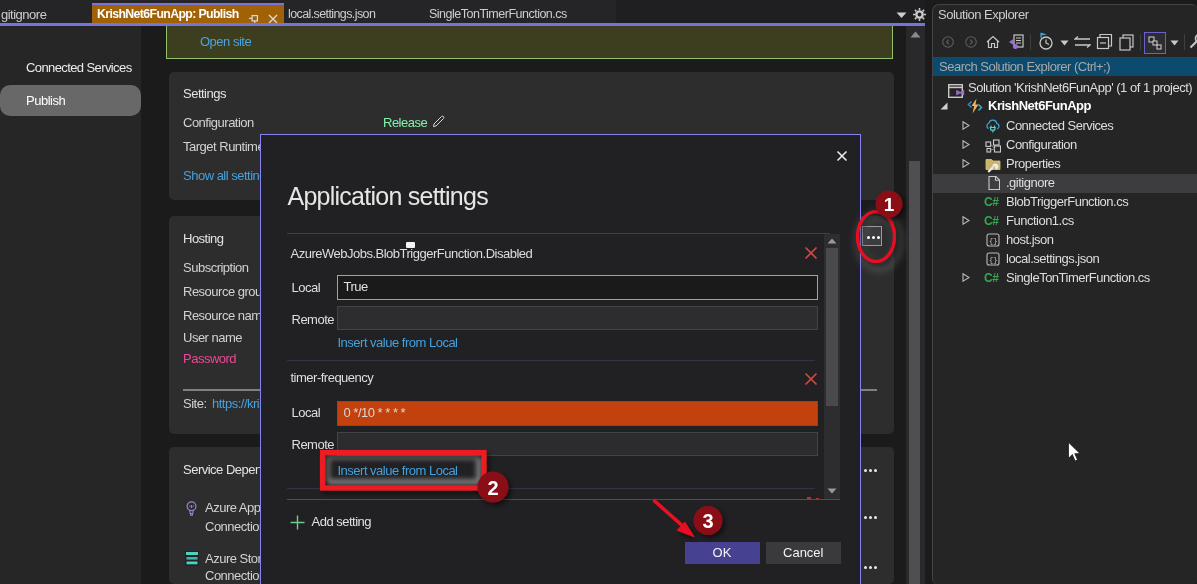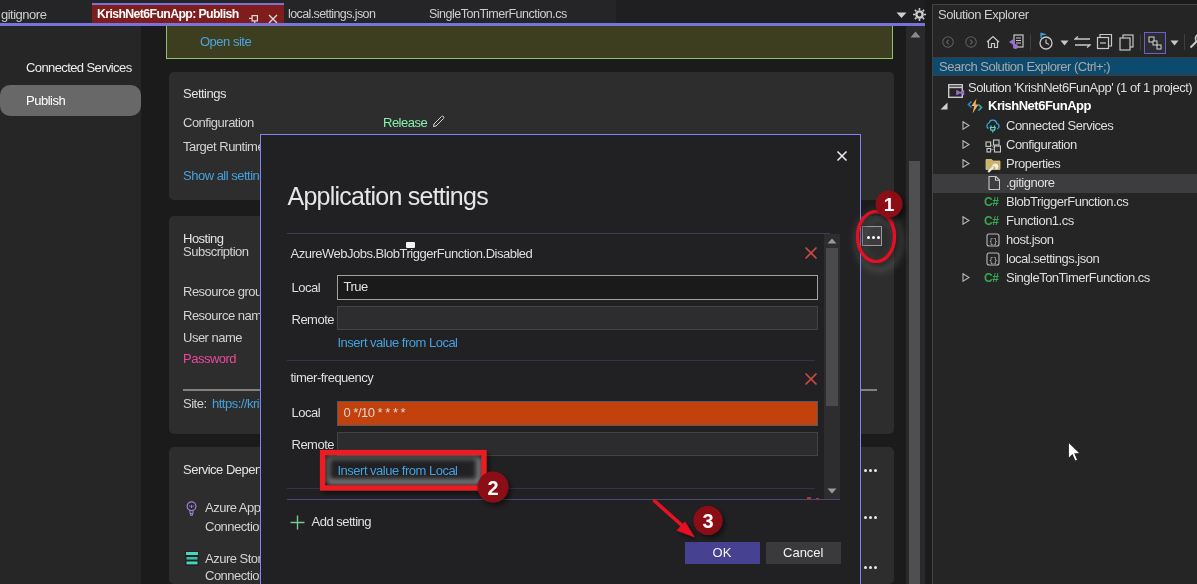--- a/index.html
+++ b/index.html
@@ -7,21 +7,21 @@
 .abs{position:absolute;}
 .t13{font-size:13px;line-height:16px;color:#d6d6d6;white-space:nowrap;letter-spacing:-0.5px;}
 .link{color:#46a0dc;}
 .dots i{display:inline-block;width:3px;height:3px;border-radius:50%;background:#e8e8e8;margin-right:2px;vertical-align:top;}
 </style>
 </head>
 <body>
 
 <div class="abs" id="tabbar" style="left:0;top:0;width:925px;height:23px;background:#252527;">
   <div class="abs" style="left:1px;top:2px;width:70px;height:21px;color:#cdcdcd;font-size:13px;line-height:25px;letter-spacing:-0.5px;">gitignore</div>
-  <div class="abs" style="left:92px;top:3px;width:192px;height:20px;background:#7f1d1d;border-top:2.5px solid #7674da;box-sizing:border-box;">
+  <div class="abs" style="left:92px;top:3px;width:192px;height:20px;background:#a16207;border-top:2.5px solid #7674da;box-sizing:border-box;">
     <div class="abs" style="left:5px;top:0px;height:18px;color:#ffffff;font-size:12.3px;font-weight:bold;line-height:19px;letter-spacing:-0.62px;">KrishNet6FunApp: Publish</div>
     <svg class="abs" style="left:157px;top:9.5px;" width="10" height="9" viewBox="0 0 10 9">
         <g stroke="#d8d8d8" stroke-width="1.25" fill="none">
           <rect x="3.1" y="0.6" width="5.3" height="5.3"></rect>
           <path d="M3.1 3.3 L0 3.3 M5.7 5.9 L5.7 8.8"></path>
         </g>
       </svg>
     <svg class="abs" style="left:176px;top:8.5px;" width="10" height="10" viewBox="0 0 10 10">
         <path d="M1 1 L9 9 M9 1 L1 9" stroke="#d8d8d8" stroke-width="1.4"></path>
       </svg>
@@ -58,21 +58,21 @@
     <div class="abs t13" style="left:214px;top:43px;color:#86efac;">Release</div>
     <svg class="abs" style="left:262px;top:42px;" width="15" height="15" viewBox="0 0 15 15">
         <path d="M2.5 12.5 L3 10 L10.5 2.5 C11 2 12 2 12.5 2.5 C13 3 13 4 12.5 4.5 L5 12 L2.5 12.5 Z" fill="none" stroke="#d8d8d8" stroke-width="1"></path>
       </svg>
     <div class="abs t13" style="left:14px;top:67px;color:#d2d2d2;">Target Runtime</div>
     <div class="abs t13 link" style="left:14px;top:96px;">Show all settings</div>
   </div>
 
   <div class="abs" style="left:28px;top:190px;width:725px;height:218px;background:#2d2d2d;border-radius:5px;">
     <div class="abs t13" style="left:14px;top:15px;color:#e3e3e3;">Hosting</div>
-    <div class="abs t13" style="left:14px;top:28px;color:#d2d2d2;">Subscription</div>
+    <div class="abs t13" style="left:14px;top:44px;color:#d2d2d2;">Subscription</div>
     <div class="abs t13" style="left:14px;top:68px;color:#d2d2d2;">Resource group</div>
     <div class="abs t13" style="left:14px;top:92px;color:#d2d2d2;">Resource name</div>
     <div class="abs t13" style="left:14px;top:114px;color:#d2d2d2;">User name</div>
     <div class="abs t13" style="left:14px;top:135px;color:#ec4899;">Password</div>
     <div class="abs" style="left:14px;top:173px;width:694px;height:1.5px;background:#808080;"></div>
     <div class="abs t13" style="left:14px;top:180px;color:#d2d2d2;">Site:</div>
     <div class="abs t13 link" style="left:43px;top:180px;">https://krishnet6funapp.azurewebsites.net</div>
 
     <div class="abs" style="left:693px;top:10px;width:20px;height:20px;background:#3c3c3e;border:1px solid #9a9a9a;box-sizing:border-box;">
       <div class="abs" style="left:3.5px;top:8.5px;width:3px;height:3px;border-radius:50%;background:#fff;"></div>
@@ -105,21 +105,21 @@
   </div>
 </div>
 
 <div class="abs" style="left:906px;top:26px;width:19px;height:558px;background:#29292c;">
   <svg class="abs" style="left:4px;top:5px;" width="11" height="7" viewBox="0 0 11 7">
       <path d="M5.5 0.5 L10.5 6.5 L0.5 6.5 Z" fill="#8a8a8a"></path>
     </svg>
   <div class="abs" style="left:3px;top:135px;width:11px;height:423px;background:#4f4f52;"></div>
 </div>
 
-<div class="abs" id="solx" style="left:932px;top:4px;width:265px;height:580px;background:#252526;border-left:1px solid #434346;border-top:1px solid #434346;">
+<div class="abs" id="solx" style="left:932px;top:4px;width:265px;height:580px;background:#252526;border-left:1px solid #434346;border-top:1px solid #434346;border-radius:7px;">
   <div class="abs" style="left:5px;top:2px;font-size:13px;line-height:16px;color:#cccccc;letter-spacing:-0.5px;">Solution Explorer</div>
 
   <div class="abs" id="toolbar" style="left:0;top:22px;width:265px;height:30px;">
     <svg class="abs" style="left:9px;top:9px;" width="12" height="12" viewBox="0 0 13 13">
         <circle cx="6.5" cy="6.5" r="5.7" fill="none" stroke="#606060" stroke-width="1.1"></circle>
         <path d="M7.5 4 L5 6.5 L7.5 9" stroke="#606060" stroke-width="1.2" fill="none"></path>
       </svg>
     <svg class="abs" style="left:32px;top:9px;" width="12" height="12" viewBox="0 0 13 13">
         <circle cx="6.5" cy="6.5" r="5.7" fill="none" stroke="#606060" stroke-width="1.1"></circle>
         <path d="M5.5 4 L8 6.5 L5.5 9" stroke="#606060" stroke-width="1.2" fill="none"></path>

